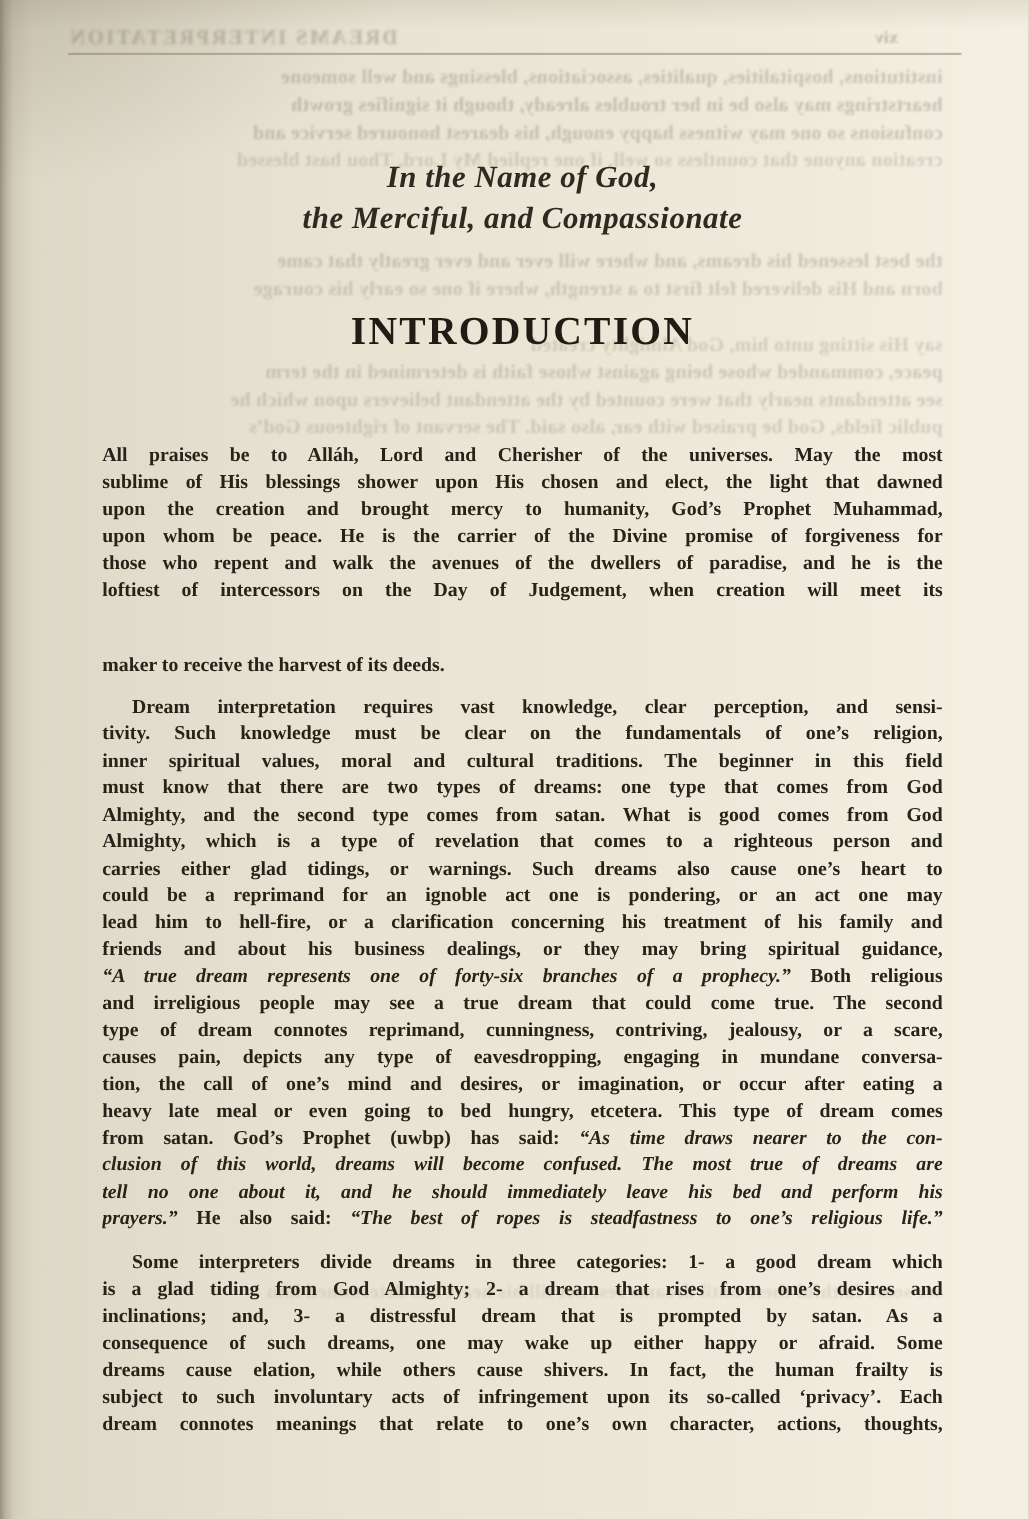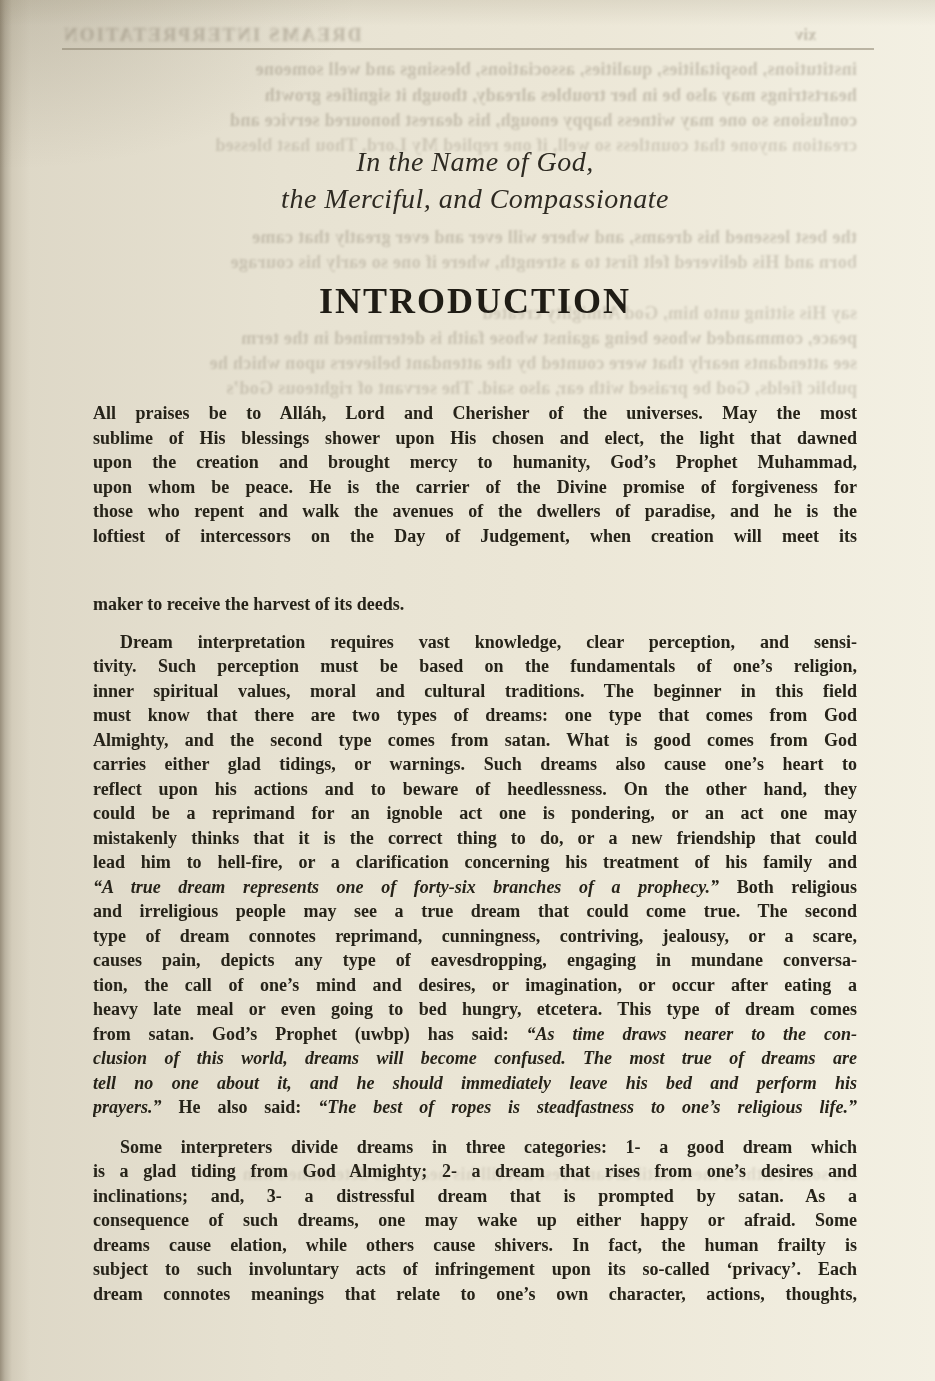--- a/index.html
+++ b/index.html
@@ -31,21 +31,21 @@
   }
   .bleed-rule {
     position: absolute; height: 2px; background: #857c67; opacity: 0.5; filter: blur(0.6px);
   }
   .bleed-header-left { font-size: 19px; letter-spacing: 2px; filter: blur(1.4px); }
   .bleed-header-right { font-size: 16px; filter: blur(1.2px); }
   
   .content { position: absolute; inset: 0; z-index: 2; color: #262319; }
   .invocation {
     position: absolute; left: 93px; width: 764px; top: 143px; text-align: center;
-    font-style: italic; font-weight: normal; font-size: 28px; line-height: 37px;
+    font-style: italic; font-weight: bold; font-size: 28px; line-height: 37px;
     color: #2e2a22; letter-spacing: 0.5px;
   }
   .page-title {
     position: absolute; left: 93px; width: 764px; top: 280px; text-align: center;
     font-weight: bold; font-size: 36px; letter-spacing: 2px; color: #1f1c15;
   }
   .body-block { position: absolute; left: 93px; top: 401px; width: 764px; }
   .para { font-size: 18px; font-weight: bold; line-height: 24.5px; color: #262319; }
   .para .line { text-align: justify; text-align-last: justify; height: 24.5px; overflow: hidden; }
   .para .line.lastline { text-align-last: left; margin-top: 44px; }
@@ -92,29 +92,29 @@
           <div class="line"><span>All praises be to Alláh, Lord and Cherisher of the universes. May the most</span></div>
           <div class="line"><span>sublime of His blessings shower upon His chosen and elect, the light that dawned</span></div>
           <div class="line"><span>upon the creation and brought mercy to humanity, God’s Prophet Muhammad,</span></div>
           <div class="line"><span>upon whom be peace. He is the carrier of the Divine promise of forgiveness for</span></div>
           <div class="line"><span>those who repent and walk the avenues of the dwellers of paradise, and he is the</span></div>
           <div class="line"><span>loftiest of intercessors on the Day of Judgement, when creation will meet its</span></div>
           <div class="line lastline"><span>maker to receive the harvest of its deeds.</span></div>
         </div>
         <div class="para indent" style="margin-top: 13px;">
           <div class="line"><span>Dream interpretation requires vast knowledge, clear perception, and sensi-</span></div>
-          <div class="line"><span>tivity. Such perception must be based on the fundamentals of one’s religion,</span></div>
+          <div class="line"><span>tivity. Such knowledge must be clear on the fundamentals of one’s religion,</span></div>
           <div class="line"><span>inner spiritual values, moral and cultural traditions. The beginner in this field</span></div>
           <div class="line"><span>must know that there are two types of dreams: one type that comes from God</span></div>
           <div class="line"><span>Almighty, and the second type comes from satan. What is good comes from God</span></div>
+          <div class="line"><span>Almighty, which is a type of revelation that comes to a righteous person and</span></div>
           <div class="line"><span>carries either glad tidings, or warnings. Such dreams also cause one’s heart to</span></div>
-          <div class="line"><span>reflect upon his actions and to beware of heedlessness. On the other hand, they</span></div>
           <div class="line"><span>could be a reprimand for an ignoble act one is pondering, or an act one may</span></div>
-          <div class="line"><span>mistakenly thinks that it is the correct thing to do, or a new friendship that could</span></div>
           <div class="line"><span>lead him to hell-fire, or a clarification concerning his treatment of his family and</span></div>
+          <div class="line"><span>friends and about his business dealings, or they may bring spiritual guidance,</span></div>
           <div class="line"><span class="it">“A true dream represents one of forty-six branches of a prophecy.”</span><span> Both religious</span></div>
           <div class="line"><span>and irreligious people may see a true dream that could come true. The second</span></div>
           <div class="line"><span>type of dream connotes reprimand, cunningness, contriving, jealousy, or a scare,</span></div>
           <div class="line"><span>causes pain, depicts any type of eavesdropping, engaging in mundane conversa-</span></div>
           <div class="line"><span>tion, the call of one’s mind and desires, or imagination, or occur after eating a</span></div>
           <div class="line"><span>heavy late meal or even going to bed hungry, etcetera. This type of dream comes</span></div>
           <div class="line"><span>from satan. God’s Prophet (uwbp) has said: </span><span class="it">“As time draws nearer to the con-</span></div>
           <div class="line"><span class="it">clusion of this world, dreams will become confused. The most true of dreams are</span></div>
           <div class="line"><span class="it">tell no one about it, and he should immediately leave his bed and perform his</span></div>
           <div class="line"><span class="it">prayers.”</span><span> He also said: </span><span class="it">“The best of ropes is steadfastness to one’s religious life.”</span></div>

